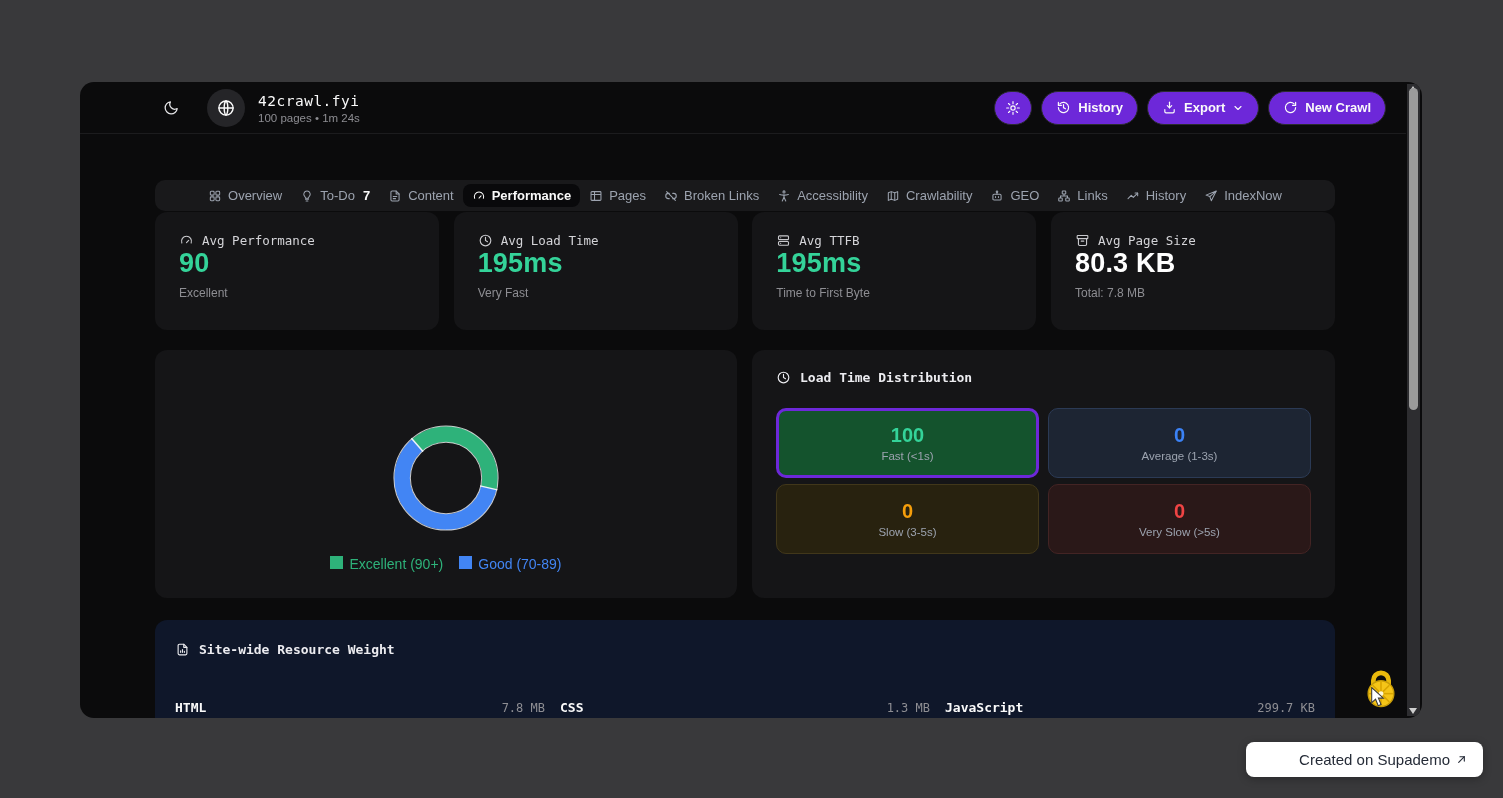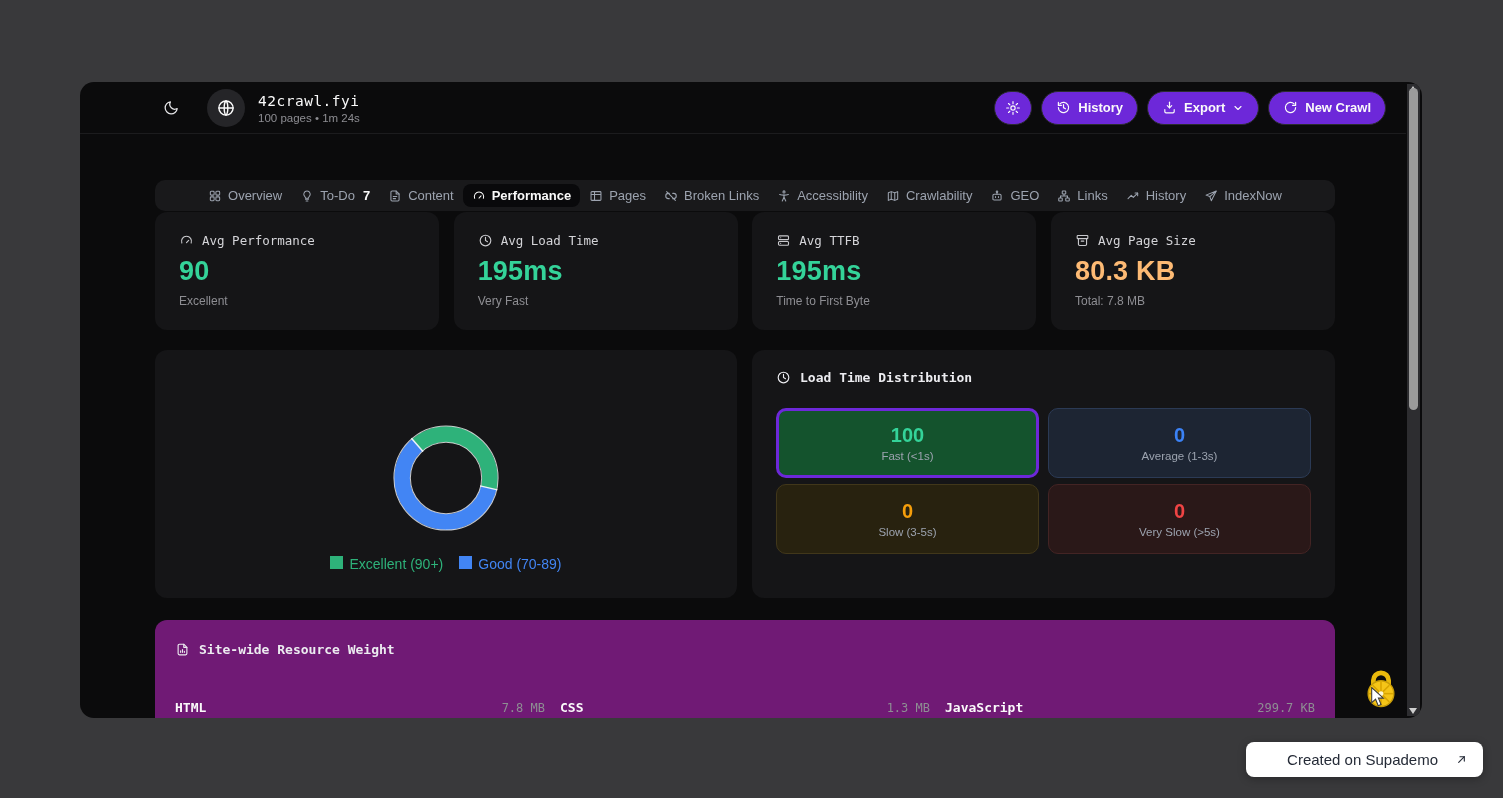--- a/index.html
+++ b/index.html
@@ -32,23 +32,23 @@
   .tab { display:flex; align-items:center; gap:6px; color:#9ca3af; font-size:13px; font-weight:500;
          padding:4px 9px; border-radius:8px; white-space:nowrap; cursor:pointer; }
   .tab.active { background:#09090b; color:#fafafa; font-weight:700; }
   .tab .badge { color:#fafafa; font-weight:700; margin-left:2px; }
 
   
   .cards { position:absolute; left:75px; top:130px; width:1180px; height:118px; display:flex; justify-content:space-between; }
   .card { width:284px; height:118px; background:#151517; border-radius:12px; padding:21px 24px; }
   .card-label { display:flex; align-items:center; gap:8px; color:#d4d4d8; font-size:12.5px; }
   .card-label svg { color:#c8c8cc; }
-  .card-value { font-size:27px; font-weight:bold; margin-top:8px; letter-spacing:.2px; }
+  .card-value { font-size:27px; font-weight:bold; margin-top:0; letter-spacing:.2px; }
   .card-sub { color:#8e8e93; font-size:12px; margin-top:7px; }
-  .green { color:#34d399; } .white { color:#fdba74; }
+  .green { color:#34d399; } .white { color:#ffffff; }
   .blue  { color:#3b82f6; } .amber { color:#f59e0b; } .red { color:#ef4444; }
 
   
   .panels { position:absolute; left:75px; top:268px; width:1180px; height:248px; display:flex; gap:15px; }
   .panel { background:#151517; border-radius:12px; height:248px; padding:20px 24px; position:relative; }
   .panel-l { width:582px; } .panel-r { width:583px; }
   .panel-title { display:flex; align-items:center; gap:9px; color:#ececf0; font-size:13px; font-weight:bold; }
   .donut-wrap { position:absolute; left:235px; top:72px; width:112px; height:112px; }
   .legend { position:absolute; left:0; right:0; top:206px; display:flex; justify-content:center; gap:16px; }
   .legend-item { display:flex; gap:6px; font-size:14px; }
@@ -59,21 +59,21 @@
   .tile { height:70px; border-radius:10px; display:flex; flex-direction:column; align-items:center; justify-content:center; }
   .tile-green { background:#14532d; border:3px solid #6d28d9; }
   .tile-blue  { background:#1d2533; border:1px solid #2b3a55; }
   .tile-amber { background:#28220f; border:1px solid #41371a; }
   .tile-red   { background:#2a1818; border:1px solid #432424; }
   .tile-value { font-size:20px; font-weight:bold; }
   .tile-label { font-size:11.5px; color:#9ca3af; margin-top:3px; }
 
   
   .resource { position:absolute; left:75px; top:538px; width:1180px; height:130px;
-              background:#701a75; border-radius:12px; padding:22px 0 0 0; }
+              background:#0f172a; border-radius:12px; padding:22px 0 0 0; }
   .resource .panel-title { padding:0 20px; }
   .res-grid { display:grid; grid-template-columns:1fr 1fr 1fr; gap:15px; margin:20px 20px 0 20px; }
   .res-head { display:flex; justify-content:space-between; align-items:baseline; }
   .res-name { color:#fafafa; font-size:13px; font-weight:bold;margin-top:23px; }
   .res-size { color:#8e8e93; font-size:12px; }
   .res-track { margin-top:9px; height:7px; border-radius:4px; background:#27272a; overflow:hidden; }
   .res-fill { height:100%; border-radius:4px; background:#e8e8ea; }
 
   
   .scrollbar { position:absolute; top:2px; right:2px; bottom:2px; width:13px; background:#2d2d30; }
@@ -81,21 +81,21 @@
   .sb-arrow { position:absolute; left:2px; width:0; height:0; border-left:4.5px solid transparent; border-right:4.5px solid transparent; }
   .sb-up { top:2px; border-bottom:6px solid #cfcfcf; }
   .sb-down { bottom:2px; border-top:6px solid #cfcfcf; }
 
   
   .lock { position:absolute; left:1362px; top:663px; width:38px; height:48px; }
   .cursor { position:absolute; left:1370px; top:687px; }
 
   
   .supademo { position:absolute; left:1246px; top:742px; width:237px; height:35px; background:#ffffff;
-              border-radius:8px; display:flex; align-items:center; justify-content:flex-end; gap:16px;
+              border-radius:8px; display:flex; align-items:center; justify-content:flex-end; gap:4px;
               padding:0 14px; box-shadow:0 2px 8px rgba(0,0,0,.28); cursor:pointer; }
   .supademo-text { color:#252b37; font-size:15px; font-weight:500; }
   svg { display:block; }
 </style>
 </head>
 <body>
 
 <div class="window">
 
   <div class="hdr">

